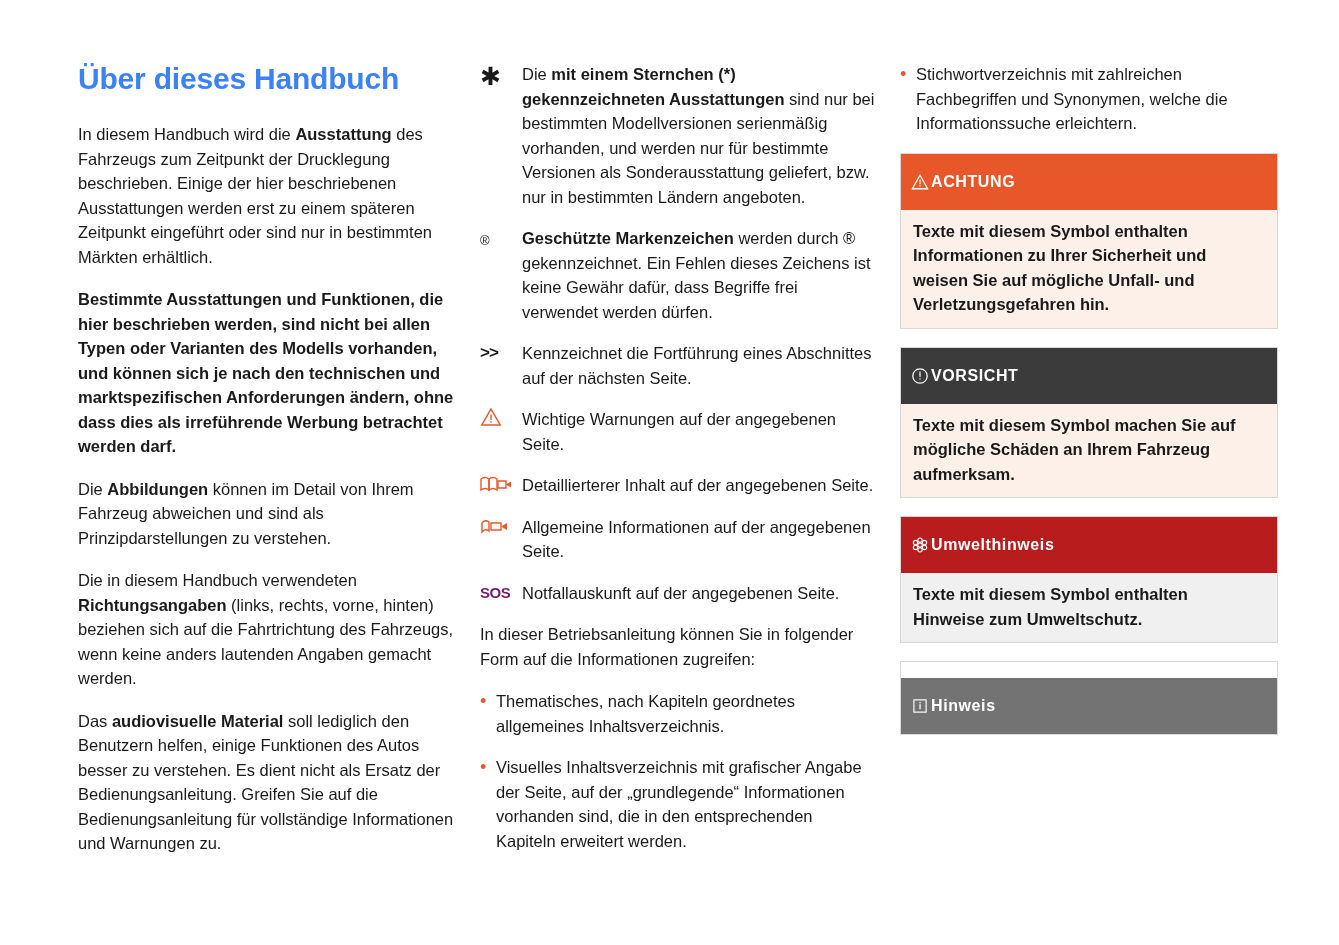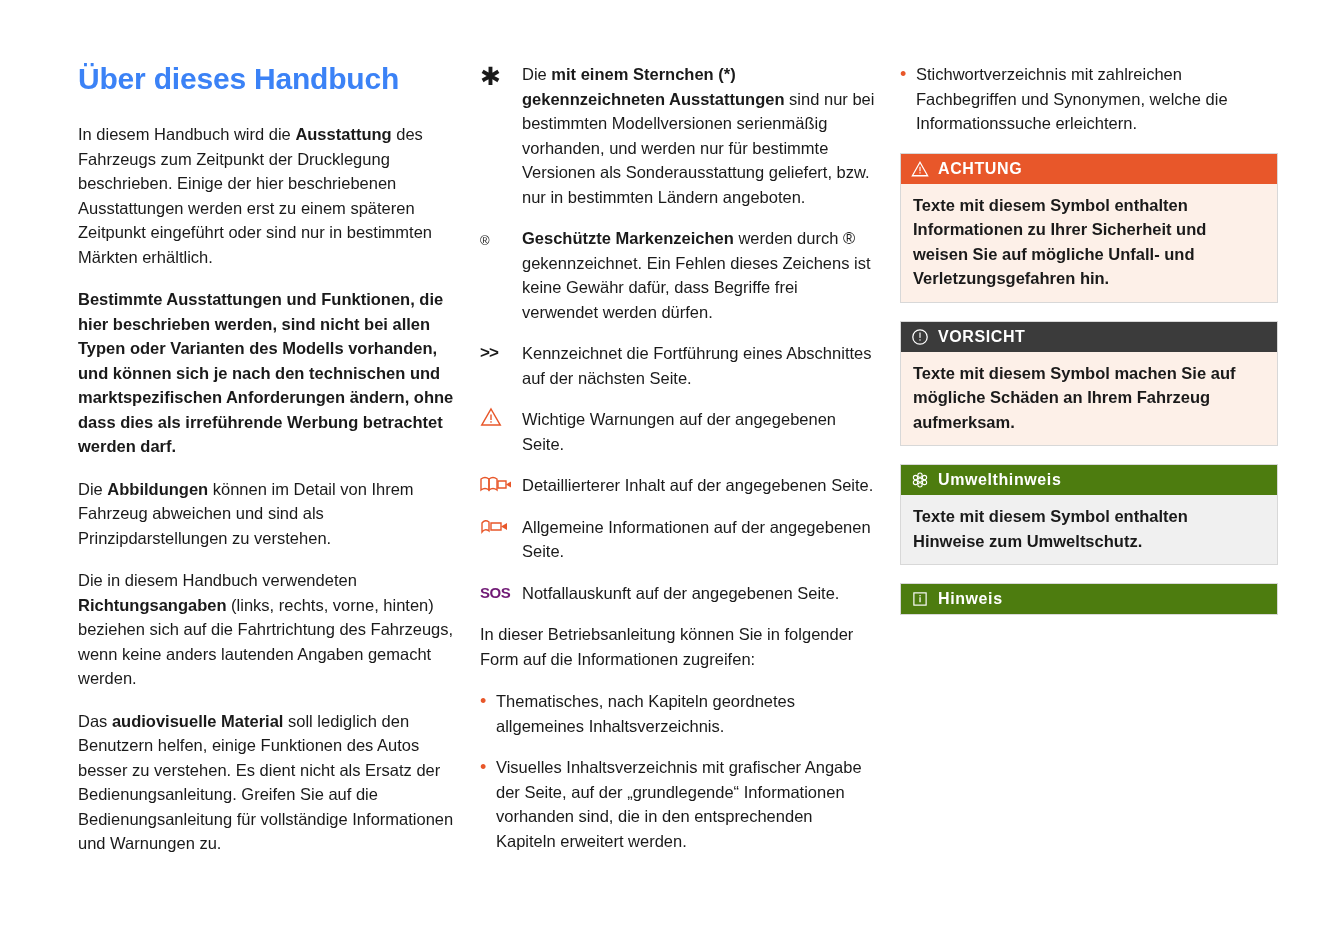--- a/index.html
+++ b/index.html
@@ -116,37 +116,37 @@
 
   
   .notice {
     margin-bottom: 18px;
     border: 1px solid #d8d8d8;
     box-sizing: border-box;
   }
   .notice-head {
     display: flex;
     align-items: center;
-    gap: 9px;
-    padding: 6px 10px;
+    gap: 2px;
+    padding: 19px 10px;
     font-weight: bold;
     font-size: 16px;
     letter-spacing: 0.6px;
     color: #ffffff;
   }
   .notice-body {
     padding: 9px 20px 11px 12px;
     font-size: 16.5px;
     line-height: 24.5px;
     font-weight: bold;
   }
   .head-achtung { background: #e8572a; }
   .head-vorsicht { background: #3b3b3b; }
-  .head-umwelt { background: #4d7c0f; text-align: right; }
-  .head-hinweis { background: #4d7c0f; }
+  .head-umwelt { background: #b91c1c; text-align: right; }
+  .head-hinweis { background: #737373; margin-top: 16px; }
   .body-warn { background: #fdf0e8; }
   .body-grey { background: #f0f0f0; }
   .nicon { width: 18px; height: 18px; display: block; }
 </style>
 </head>
 <body>
 
 <div class="page">
 
   <div class="col col-1">

